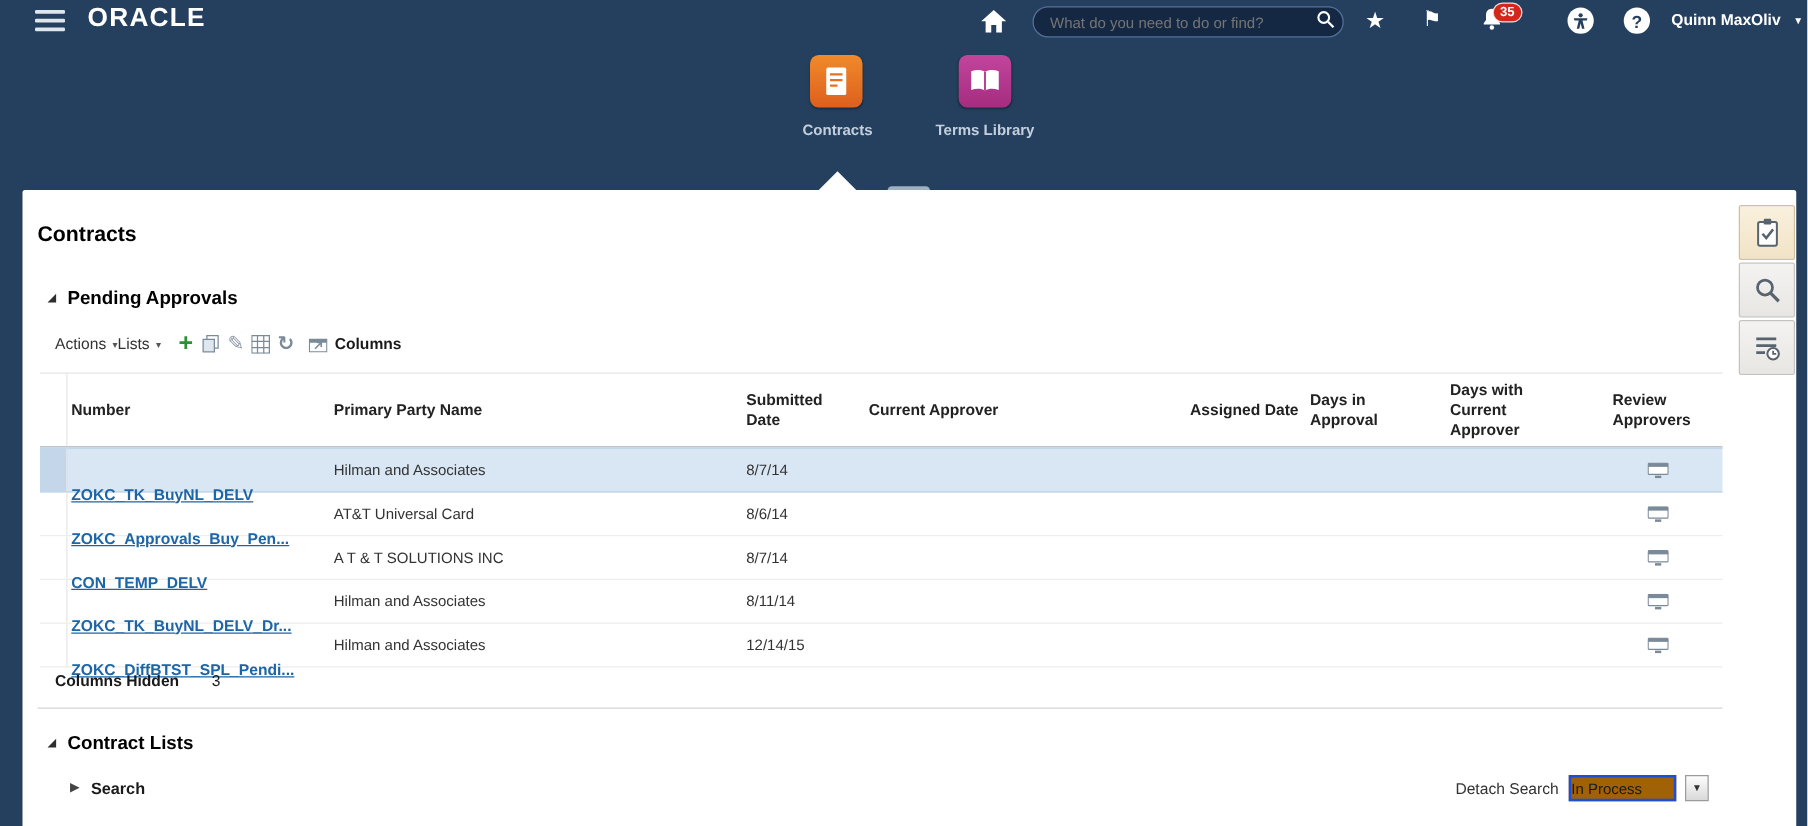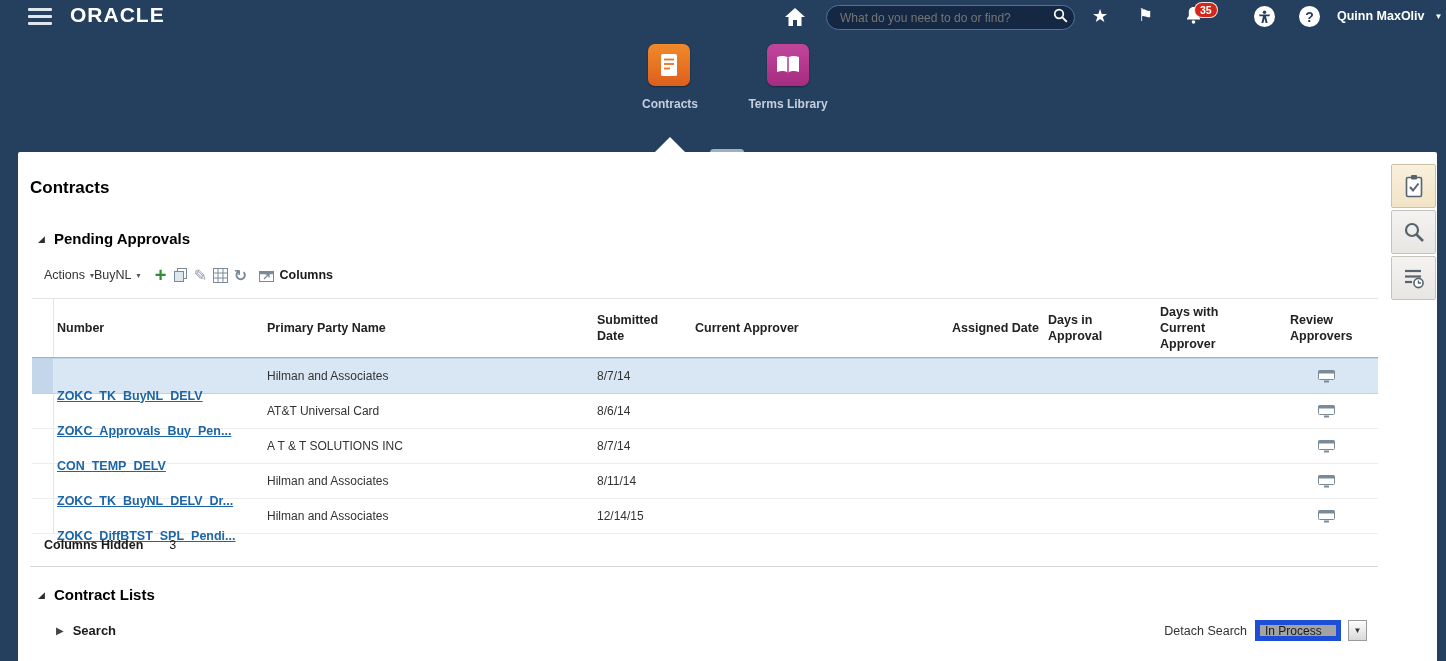--- a/index.html
+++ b/index.html
@@ -80,21 +80,21 @@
   .tbl-footer{position:absolute;left:26px;top:386px;display:flex;align-items:center;font-size:12.5px;color:#1a1a1a;}
   .tbl-footer .flabel{font-weight:bold;}
   .tbl-footer .fcount{margin-left:26px;}
   .divider{position:absolute;left:12px;top:414px;width:1348px;height:0;border-top:1px solid #d5d5d5;}
 
   
   .search-row{position:absolute;left:38px;top:471px;display:flex;align-items:center;gap:9px;cursor:pointer;}
   .search-row .arr{font-size:10px;color:#444;}
   .search-row .slabel{font-size:13px;font-weight:bold;color:#1a1a1a;}
   .saved-search{position:absolute;top:468px;right:70px;display:flex;align-items:center;gap:8px;font-size:12.5px;color:#333;}
-  .ss-box{width:86px;height:21px;box-sizing:border-box;background:#a3a3a3;border:5px solid #1d4ed8;font-size:12px;color:#1a1a1a;display:flex;align-items:center;padding-left:5px;}
+  .ss-box{width:86px;height:21px;box-sizing:border-box;background:#a16207;border:2px solid #1d4ed8;font-size:12px;color:#1a1a1a;display:flex;align-items:center;}
   .ss-btn{width:19px;height:21px;box-sizing:border-box;margin-left:-1px;background:linear-gradient(#fdfdfd,#d9d9d9);border:1px solid #9b9b9b;display:flex;align-items:center;justify-content:center;font-size:8px;color:#333;cursor:pointer;}
 
   
   .side-strip{position:absolute;left:1391px;top:164px;display:flex;flex-direction:column;gap:2px;}
   .side-btn{width:45px;height:44px;box-sizing:border-box;background:linear-gradient(#f4f3f1,#e8e6e3);border:1px solid #c6c3bf;border-radius:2px;display:flex;align-items:center;justify-content:center;cursor:pointer;}
   .side-btn.active{background:linear-gradient(#f9f0dd,#f1e3c6);border-color:#cfc0a0;}
 </style>
 </head>
 <body>
 
@@ -180,21 +180,21 @@
       <span class="disc">◢</span>
       <span class="stitle">Pending Approvals</span>
     </div>
 
     <div class="toolbar">
       <div class="menu-btn">
         <span>Actions</span>
         <span class="mcaret">▾</span>
       </div>
       <div class="menu-btn">
-        <span>BuyNL</span>
+        <span>Lists</span>
         <span class="mcaret">▾</span>
       </div>
       <div class="tb-ic plus" style="margin-left:10px;">+</div>
       <div class="tb-ic">
         <svg width="15" height="16" viewBox="0 0 15 16">
             <rect x="4.5" y="1.5" width="9" height="10" fill="#ffffff" stroke="#7b8a99"></rect>
             <rect x="1.5" y="4.5" width="9" height="10" fill="#dfe7ee" stroke="#7b8a99"></rect>
           </svg>
       </div>
       <div class="tb-ic pencil">✎</div>

